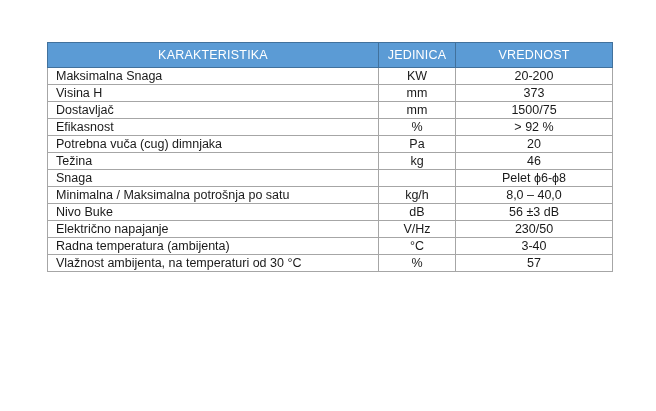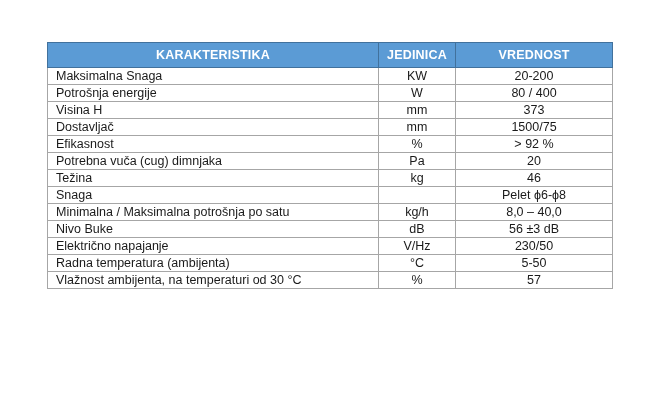--- a/index.html
+++ b/index.html
@@ -31,21 +31,21 @@
     table-layout: fixed;
   }
   table.spec-table col.col-karakteristika { width: 331px; }
   table.spec-table col.col-jedinica { width: 77px; }
   table.spec-table col.col-vrednost { width: 157px; }
 
   table.spec-table thead th {
     background: var(--header-bg);
     color: #ffffff;
     font-size: 12.5px;
-    font-weight: bold;
+    font-weight: normal;
     letter-spacing: 0.2px;
     height: 25px;
     text-align: center;
     vertical-align: middle;
     border: 1px solid var(--header-divider);
     padding: 0 4px;
   }
   table.spec-table tbody td {
     border: 1px solid var(--grid-border);
     height: 16px;
@@ -82,25 +82,20 @@
         <th>VREDNOST</th>
       </tr>
     </thead>
     <tbody>
         <tr>
           <td class="cell-karakteristika">Maksimalna Snaga</td>
           <td class="cell-jedinica">KW</td>
           <td class="cell-vrednost">20-200</td>
         </tr>
         <tr>
-          <td class="cell-karakteristika">Potrošnja energije</td>
-          <td class="cell-jedinica">W</td>
-          <td class="cell-vrednost">80 / 400</td>
-        </tr>
-        <tr>
           <td class="cell-karakteristika">Visina H</td>
           <td class="cell-jedinica">mm</td>
           <td class="cell-vrednost">373</td>
         </tr>
         <tr>
           <td class="cell-karakteristika">Dostavljač</td>
           <td class="cell-jedinica">mm</td>
           <td class="cell-vrednost">1500/75</td>
         </tr>
         <tr>
@@ -134,21 +129,21 @@
           <td class="cell-vrednost">56 ±3 dB</td>
         </tr>
         <tr>
           <td class="cell-karakteristika">Električno napajanje</td>
           <td class="cell-jedinica">V/Hz</td>
           <td class="cell-vrednost">230/50</td>
         </tr>
         <tr>
           <td class="cell-karakteristika">Radna temperatura (ambijenta)</td>
           <td class="cell-jedinica">°C</td>
-          <td class="cell-vrednost">5-50</td>
+          <td class="cell-vrednost">3-40</td>
         </tr>
         <tr>
           <td class="cell-karakteristika">Vlažnost ambijenta, na temperaturi od 30 °C</td>
           <td class="cell-jedinica">%</td>
           <td class="cell-vrednost">57</td>
         </tr>
       </tbody>
   </table>
 </div>
 

